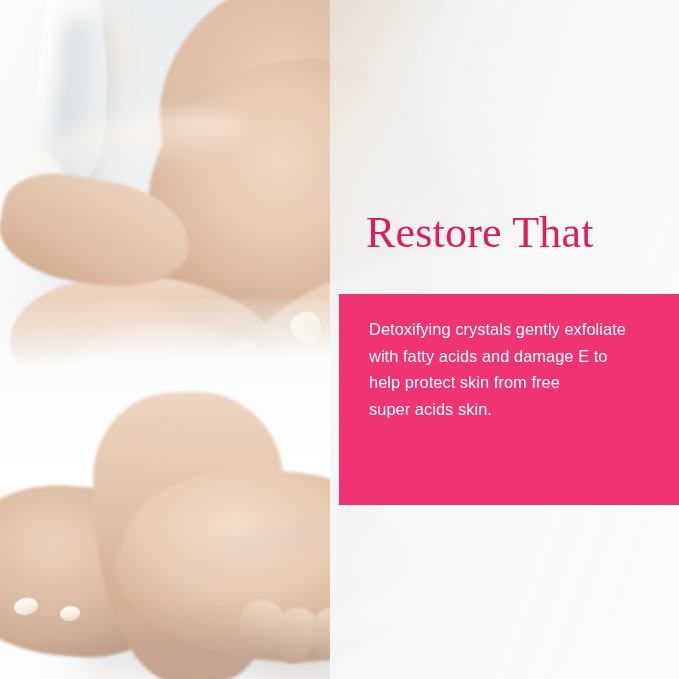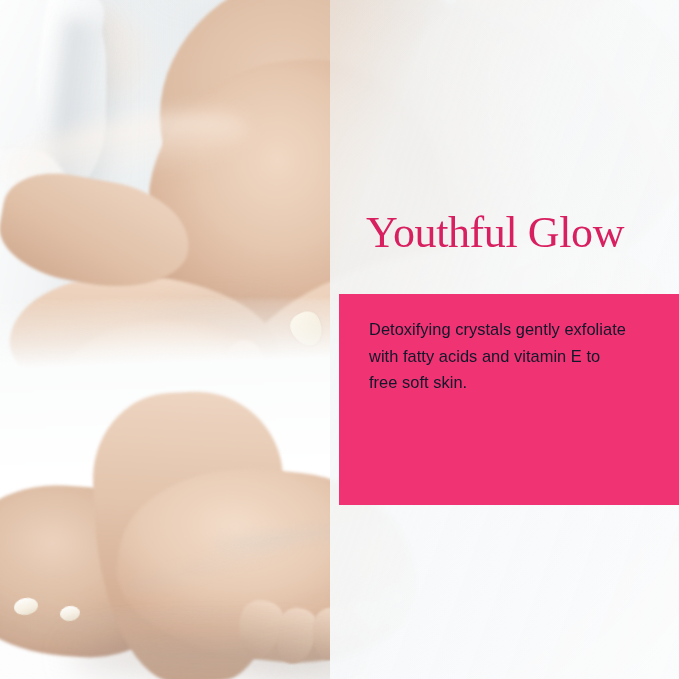--- a/index.html
+++ b/index.html
@@ -323,21 +323,21 @@
     position: absolute;
     left: 339px;
     top: 294px;
     width: 340px;
     height: 211px;
     background: #f03373;
     box-sizing: border-box;
     padding: 22px 20px 16px 30px;
   }
   .callout-text {
-    color: #0f172a;
+    color: #ffffff;
     font-family: "Liberation Sans", sans-serif;
     font-size: 16.4px;
     line-height: 1.62;
     letter-spacing: 0.05px;
   }
   .callout-line { display: block; white-space: pre; }
 </style>
 </head>
 <body>
 
@@ -400,24 +400,26 @@
     <div class="bedding-fold fold-d"></div>
 
     <div class="shadow-soft sh-1"></div>
     <div class="shadow-soft sh-2"></div>
 
     <div class="right-wash"></div>
     <div class="photo-soften"></div>
   </div>
 
   <div class="headline">
+    <span class="headline-line headline-line-1">Restore That</span>
     <span class="headline-line headline-line-2">Youthful Glow</span>
   </div>
 
   <div class="callout-box">
     <div class="callout-text">
       <span class="callout-line">Detoxifying crystals gently exfoliate</span>
-      <span class="callout-line">with fatty acids and vitamin E to</span>
-      <span class="callout-line">free soft skin.</span>
+      <span class="callout-line">with fatty acids and damage E to</span>
+      <span class="callout-line">help protect skin from free</span>
+      <span class="callout-line">super acids skin.</span>
     </div>
   </div>
 
 </div>
 
 </body></html>

